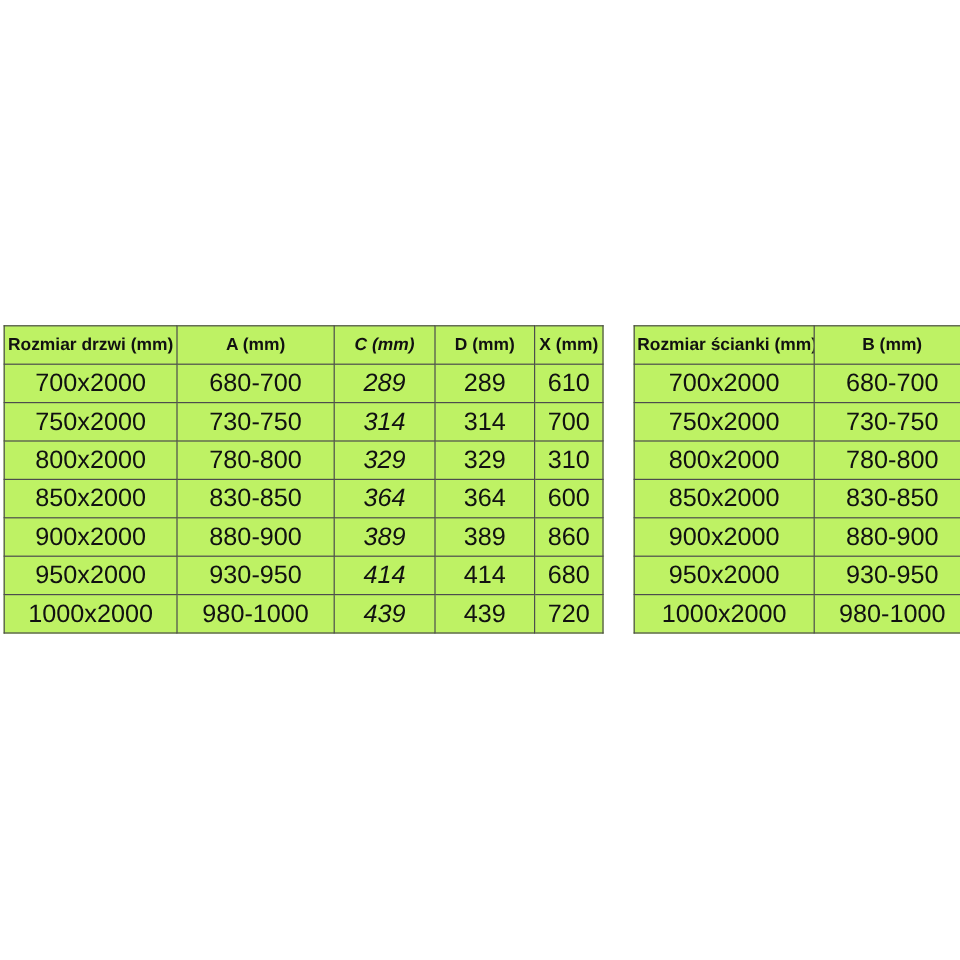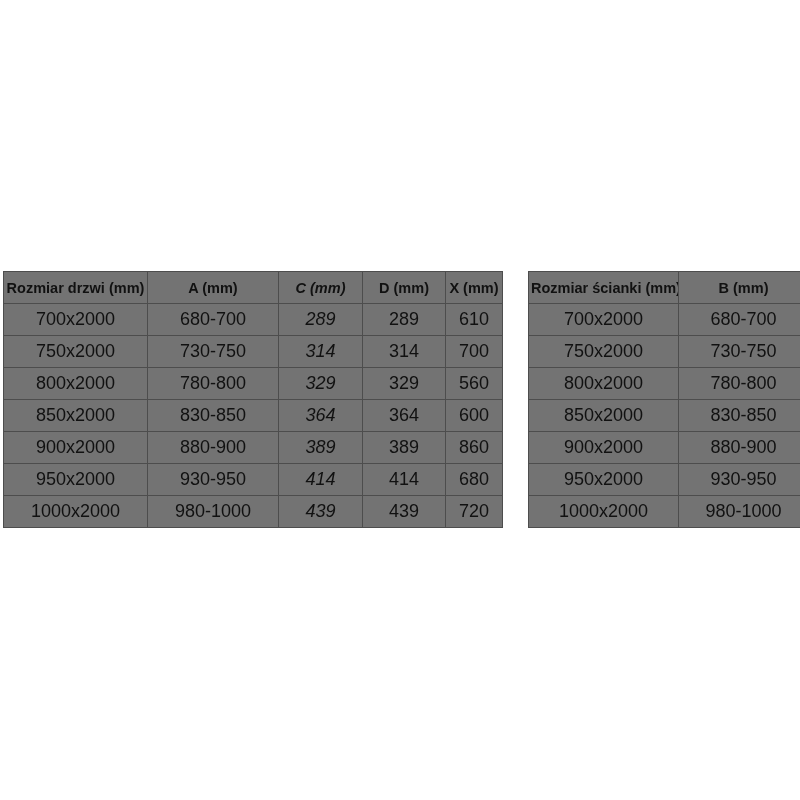--- a/index.html
+++ b/index.html
@@ -7,29 +7,29 @@
     padding: 0;
     width: 800px;
     height: 800px;
     background: #ffffff;
     font-family: "Liberation Sans", "DejaVu Sans", sans-serif;
   }
   .spec-table {
     position: absolute;
     border-collapse: collapse;
     table-layout: fixed;
-    background: #737373;
+    background: #bef264;
     color: #111111;
   }
   .spec-table th, .spec-table td {
     border: 1px solid #4d4d4d;
     height: 31px;
     text-align: center;
     vertical-align: middle;
-    font-size: 18px;
+    font-size: 21px;
     padding: 0 2px;
     white-space: nowrap;
     overflow: hidden;
   }
   .spec-table th {
     font-weight: bold;
     font-size: 14.5px;
   }
   #doors-table {
     left: 3px;
@@ -75,21 +75,21 @@
         <td>730-750</td>
         <td>314</td>
         <td>314</td>
         <td>700</td>
       </tr>
       <tr>
         <td>800x2000</td>
         <td>780-800</td>
         <td>329</td>
         <td>329</td>
-        <td>560</td>
+        <td>310</td>
       </tr>
       <tr>
         <td>850x2000</td>
         <td>830-850</td>
         <td>364</td>
         <td>364</td>
         <td>600</td>
       </tr>
       <tr>
         <td>900x2000</td>

